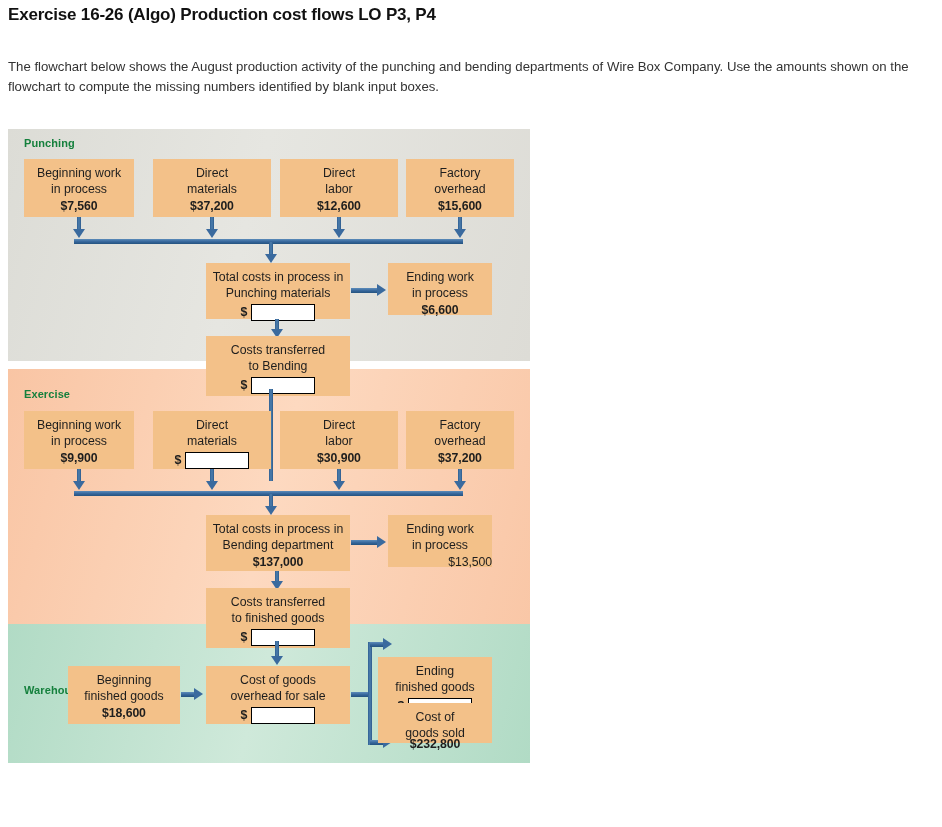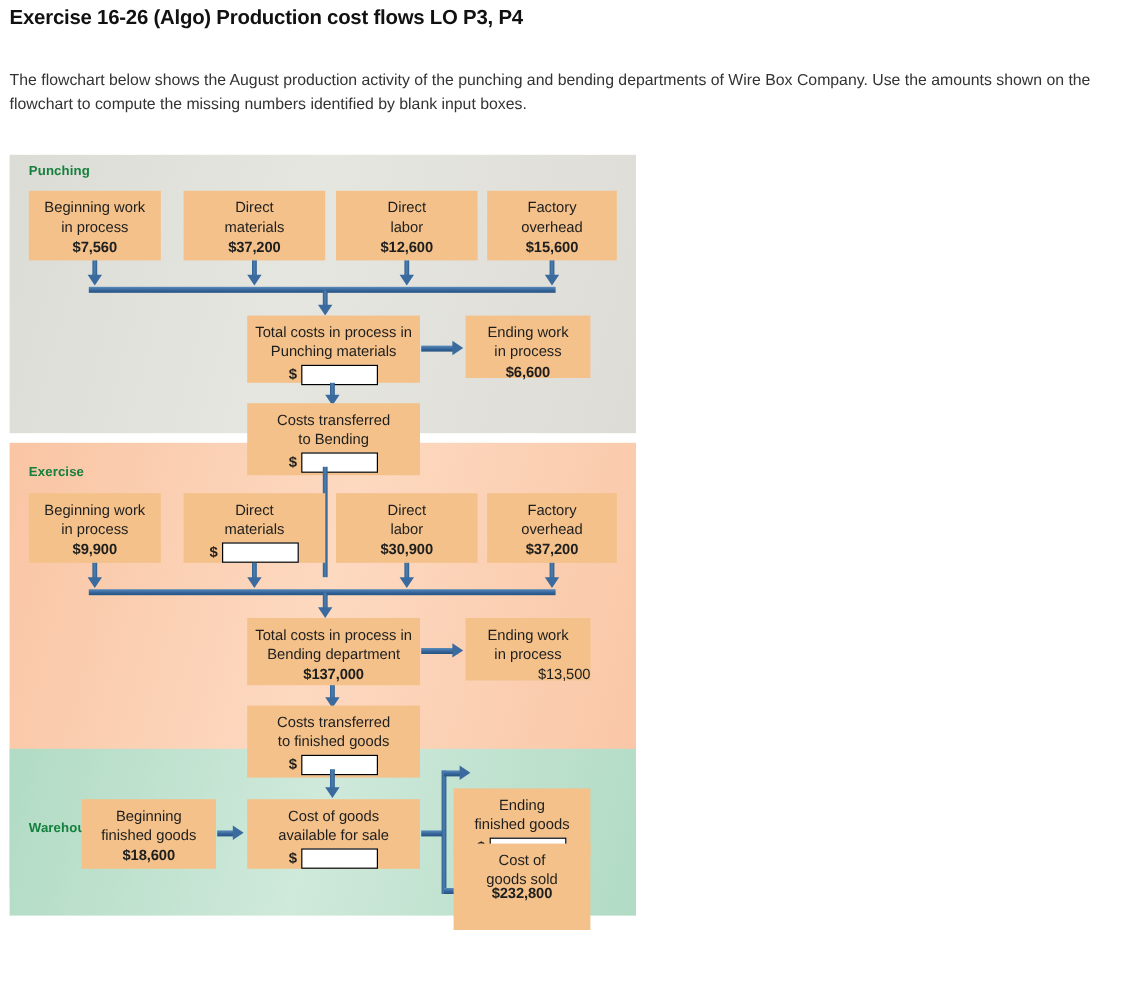--- a/index.html
+++ b/index.html
@@ -293,21 +293,21 @@
     <span class="cap">Beginning</span>
     <span class="cap">finished goods</span>
     <span class="amt">$18,600</span>
   </div>
 
   <div class="hline" style="left:173px; top:563px; width:16px;"></div>
   <div class="arrow-right" style="left:186px; top:559px;"></div>
 
   <div class="node" style="left:198px; top:537px; width:144px; height:58px;">
     <span class="cap">Cost of goods</span>
-    <span class="cap">available for sale</span>
+    <span class="cap">overhead for sale</span>
     <span class="money">
       <span class="dollar">$</span>
       <input type="text" placeholder="" style="">
     </span>
   </div>
 
   <div class="hline" style="left:343px; top:563px; width:20px;"></div>
   <div class="vline" style="left:360px; top:513px; height:103px;"></div>
   <div class="hline" style="left:362px; top:513px; width:15px;"></div>
   <div class="arrow-right" style="left:375px; top:509px;"></div>
@@ -316,19 +316,19 @@
 
   <div class="node" style="left:370px; top:500px; width:114px; height:56px;margin-top:28px;">
     <span class="cap">Ending</span>
     <span class="cap">finished goods</span>
     <span class="money">
       <span class="dollar">$</span>
       <input type="text" placeholder="" style="">
     </span>
   </div>
 
-  <div class="node" style="left:370px; top:574px; width:114px; height:72px;">
+  <div class="node" style="left:370px; top:574px; width:114px; height:40px;">
     <span class="cap">Cost of</span>
     <span class="cap">goods sold</span>
     <span class="amt" style="margin-top:-4px;">$232,800</span>
   </div>
 
 </div>
 
 </body></html>

